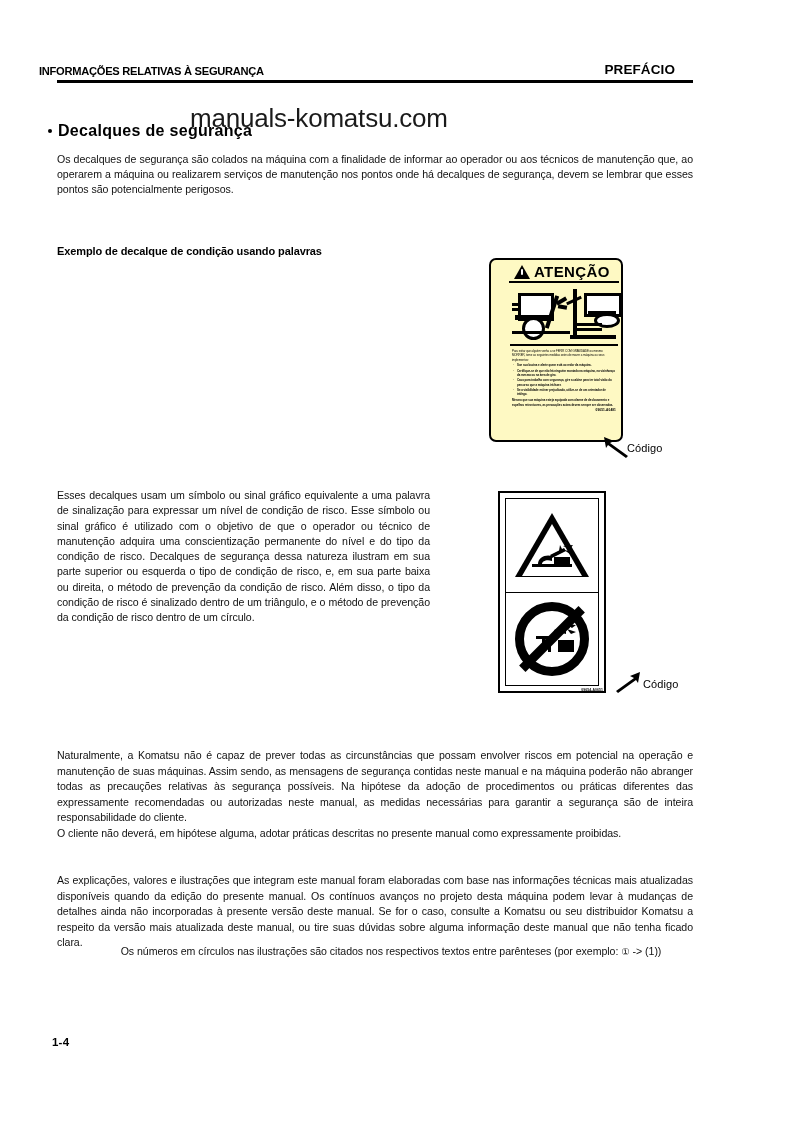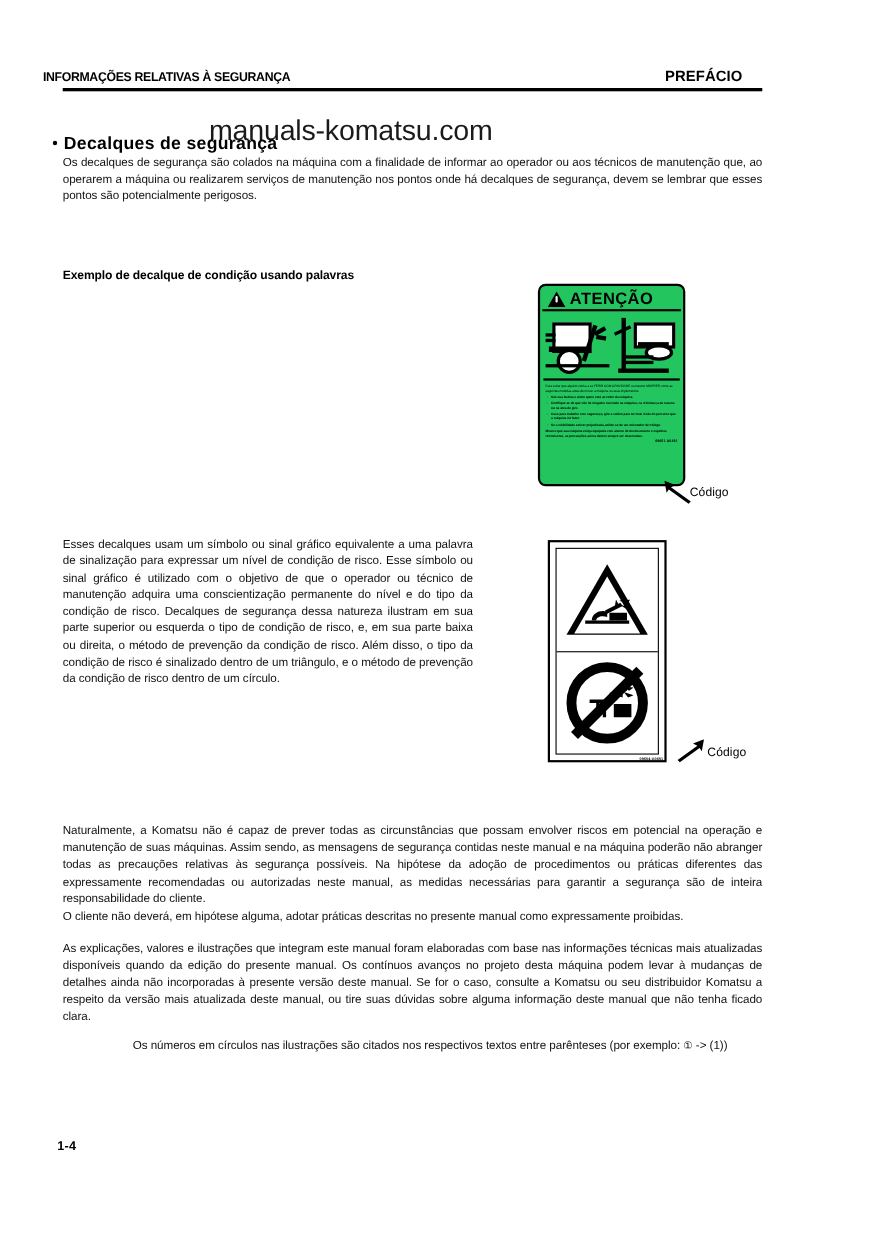--- a/index.html
+++ b/index.html
@@ -95,21 +95,21 @@
     font-size: 10.6px;
     line-height: 15.2px;
     text-align: justify;
     color: #111;
     letter-spacing: -0.05px;
   }
   .para p { margin: 0; }
 
   #intro-para {
     left: 57px;
-    top: 141px;
+    top: 152px;
     width: 636px;
   }
 
   .sub-heading {
     position: absolute;
     font-size: 11px;
     font-weight: bold;
     letter-spacing: -0.1px;
     white-space: nowrap;
   }
@@ -133,21 +133,21 @@
   }
 
   #naturally-para {
     left: 57px;
     top: 748px;
     width: 636px;
     line-height: 15.6px;
   }
   #explanations-para {
     left: 57px;
-    top: 855px;
+    top: 873px;
     width: 636px;
     line-height: 15.6px;
   }
   #numbers-para {
     left: 57px;
     top: 944px;
     width: 636px;
     text-align: center;
     margin-left: 16px;
   }
@@ -164,23 +164,24 @@
 
   
   .decal1 {
     position: absolute;
     left: 489px;
     top: 258px;
     width: 134px;
     height: 184px;
     border: 2px solid #000;
     border-radius: 7px;
-    background: #22c55e;
+    background: #fef9c3;
     box-sizing: border-box;
     overflow: hidden;
+    padding-left: 16px;
   }
   .decal1-banner {
     height: 21px;
     margin: 2px 2px 0 2px;
     border-bottom: 2px solid #000;
     display: flex;
     align-items: center;
     padding-left: 5px;
     box-sizing: border-box;
   }

